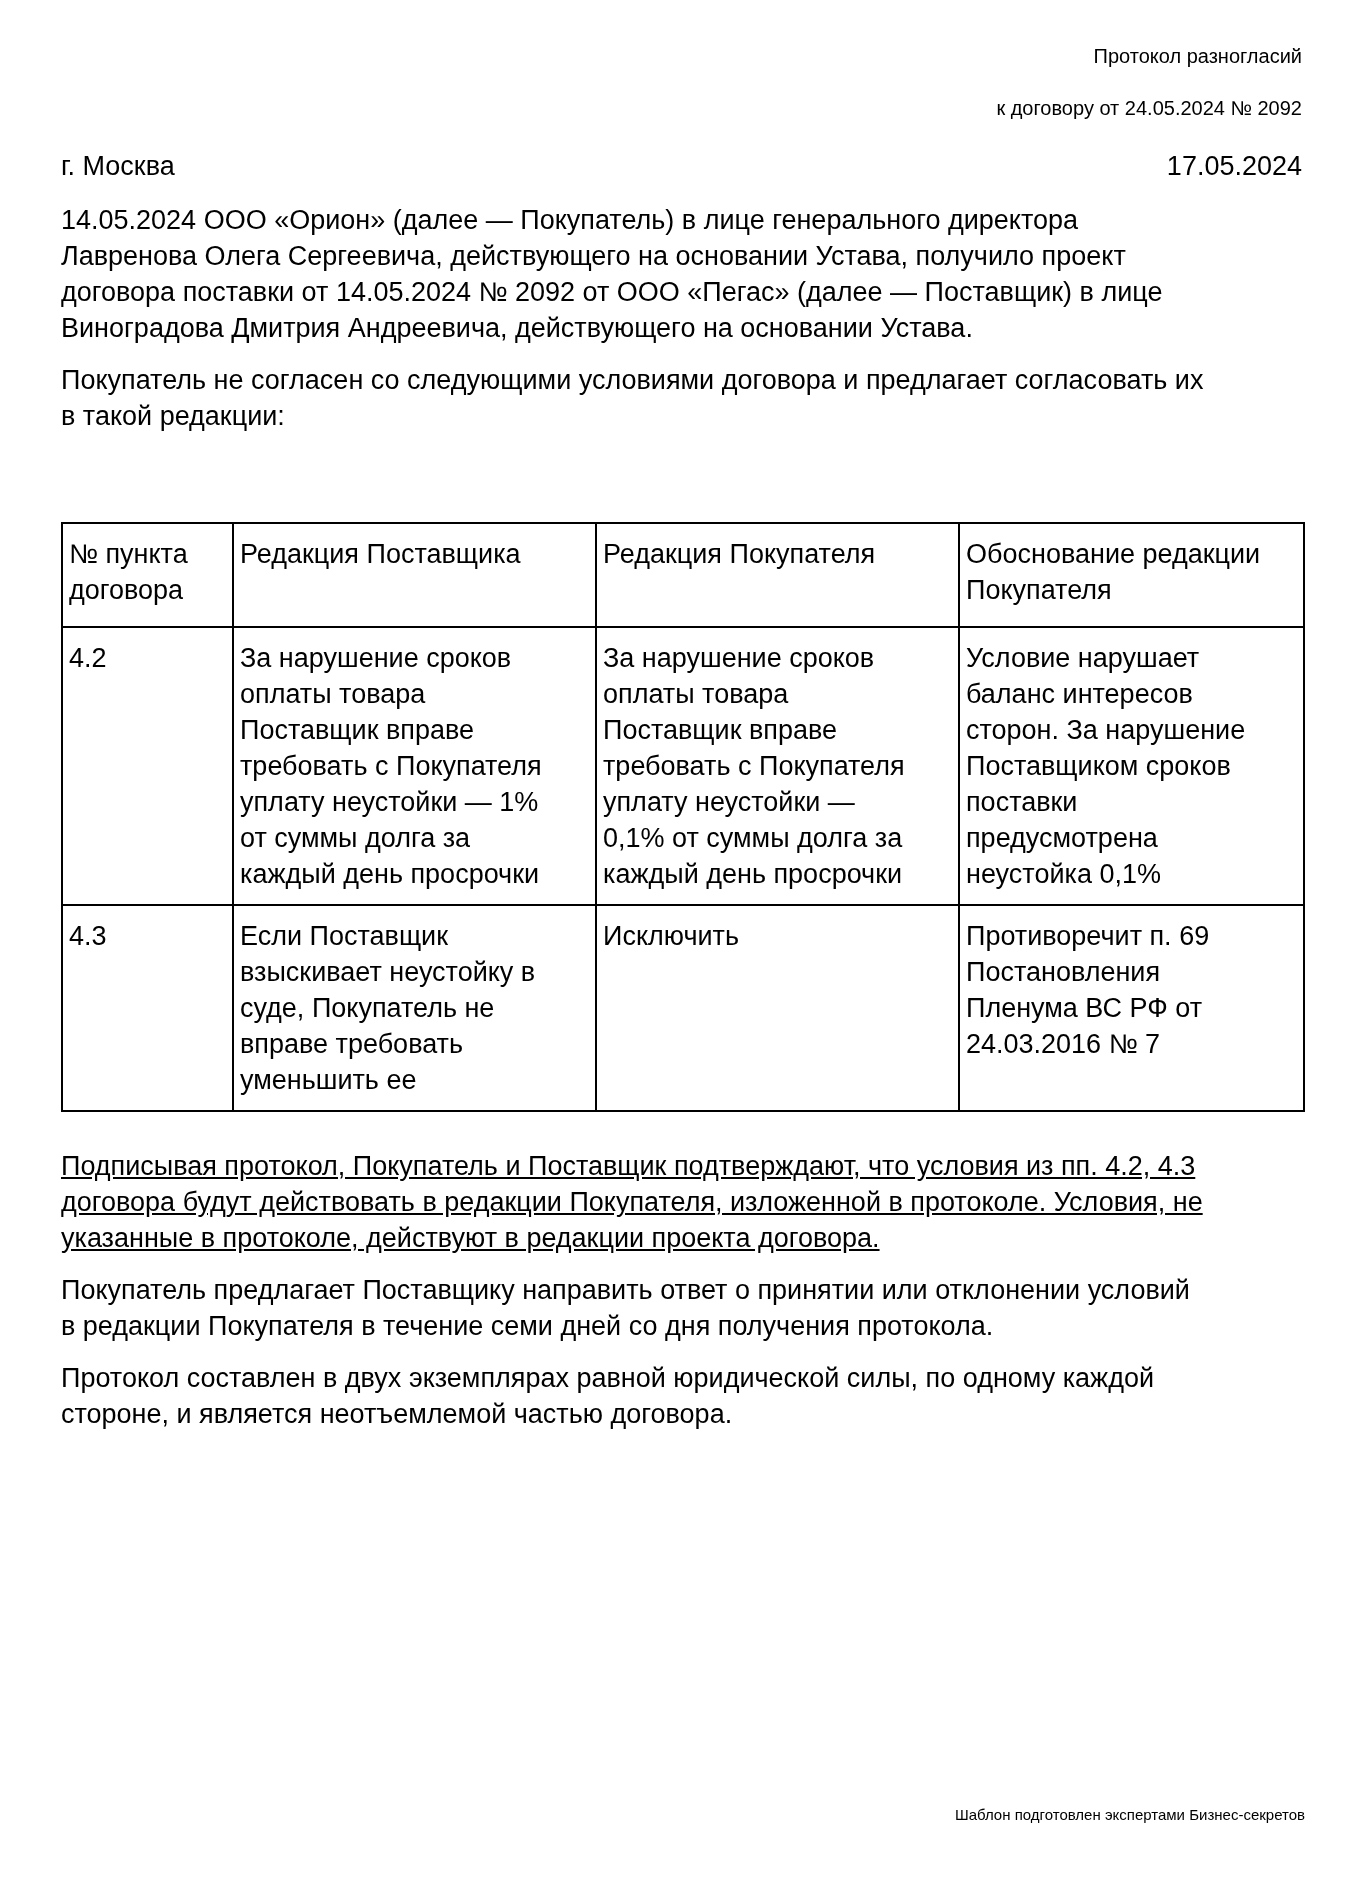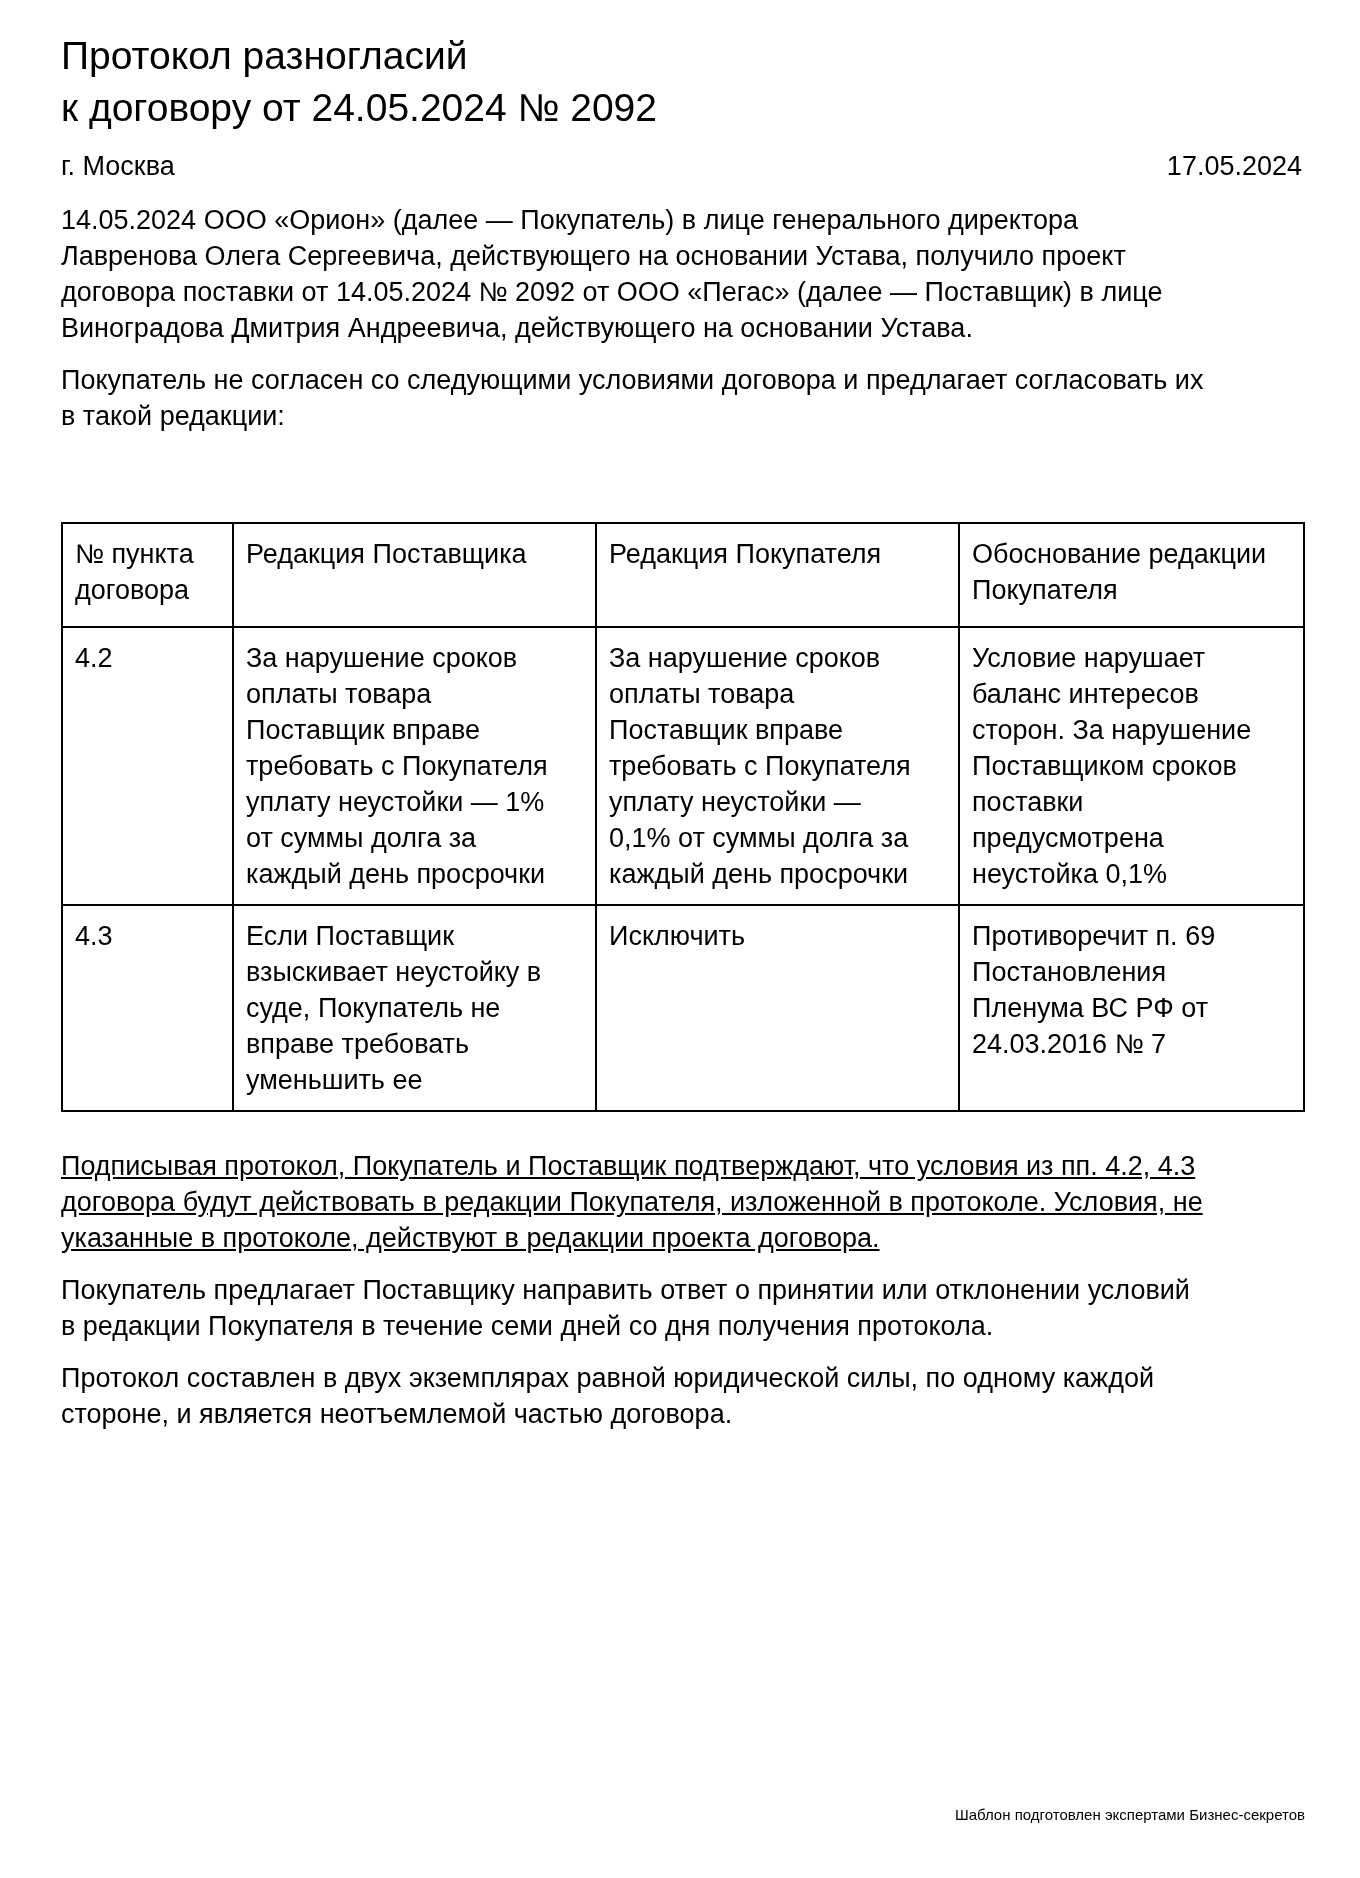--- a/index.html
+++ b/index.html
@@ -11,22 +11,22 @@
     padding: 30px 58px 0 61px;
     font-family: "Liberation Sans", sans-serif;
     font-size: 27px;
     line-height: 36px;
     color: #000000;
     overflow: hidden;
   }
   .prewrap { white-space: pre-line; }
 
   .doc-title {
-    text-align: left;
-    font-size: 39px;
+    text-align: right;
+    font-size: 20px;
     line-height: 52px;
     font-weight: 400;
     margin: 0 0 14px 0;
   }
 
   .meta-row {
     display: flex;
     justify-content: space-between;
     align-items: flex-start;
     margin: 0 0 18px 0;
@@ -38,21 +38,21 @@
 
   table.disagreement-table {
     border-collapse: collapse;
     table-layout: fixed;
     width: 1242px;
     margin-top: 88px;
   }
   table.disagreement-table td {
     border: 2px solid #000000;
     vertical-align: top;
-    padding: 12px 12px;
+    padding: 12px 6px;
     font-size: 27px;
     line-height: 36px;
   }
   tr.hdr-row  { height: 104px; }
   tr.data-row-1 { height: 235px; }
   tr.data-row-2 { height: 191px; }
 
   .footer-note {
     position: absolute;
     top: 1802px;

